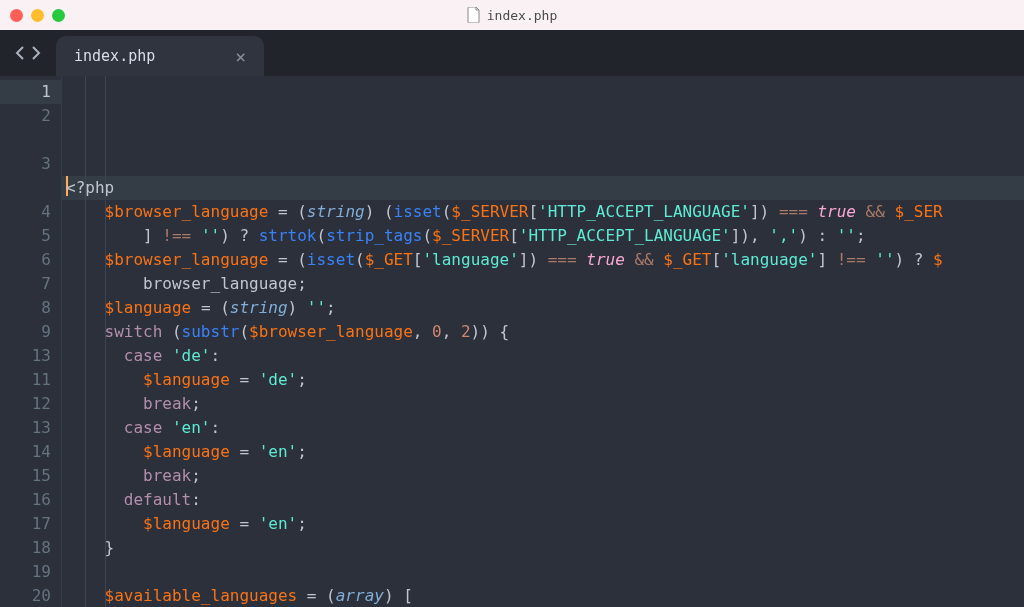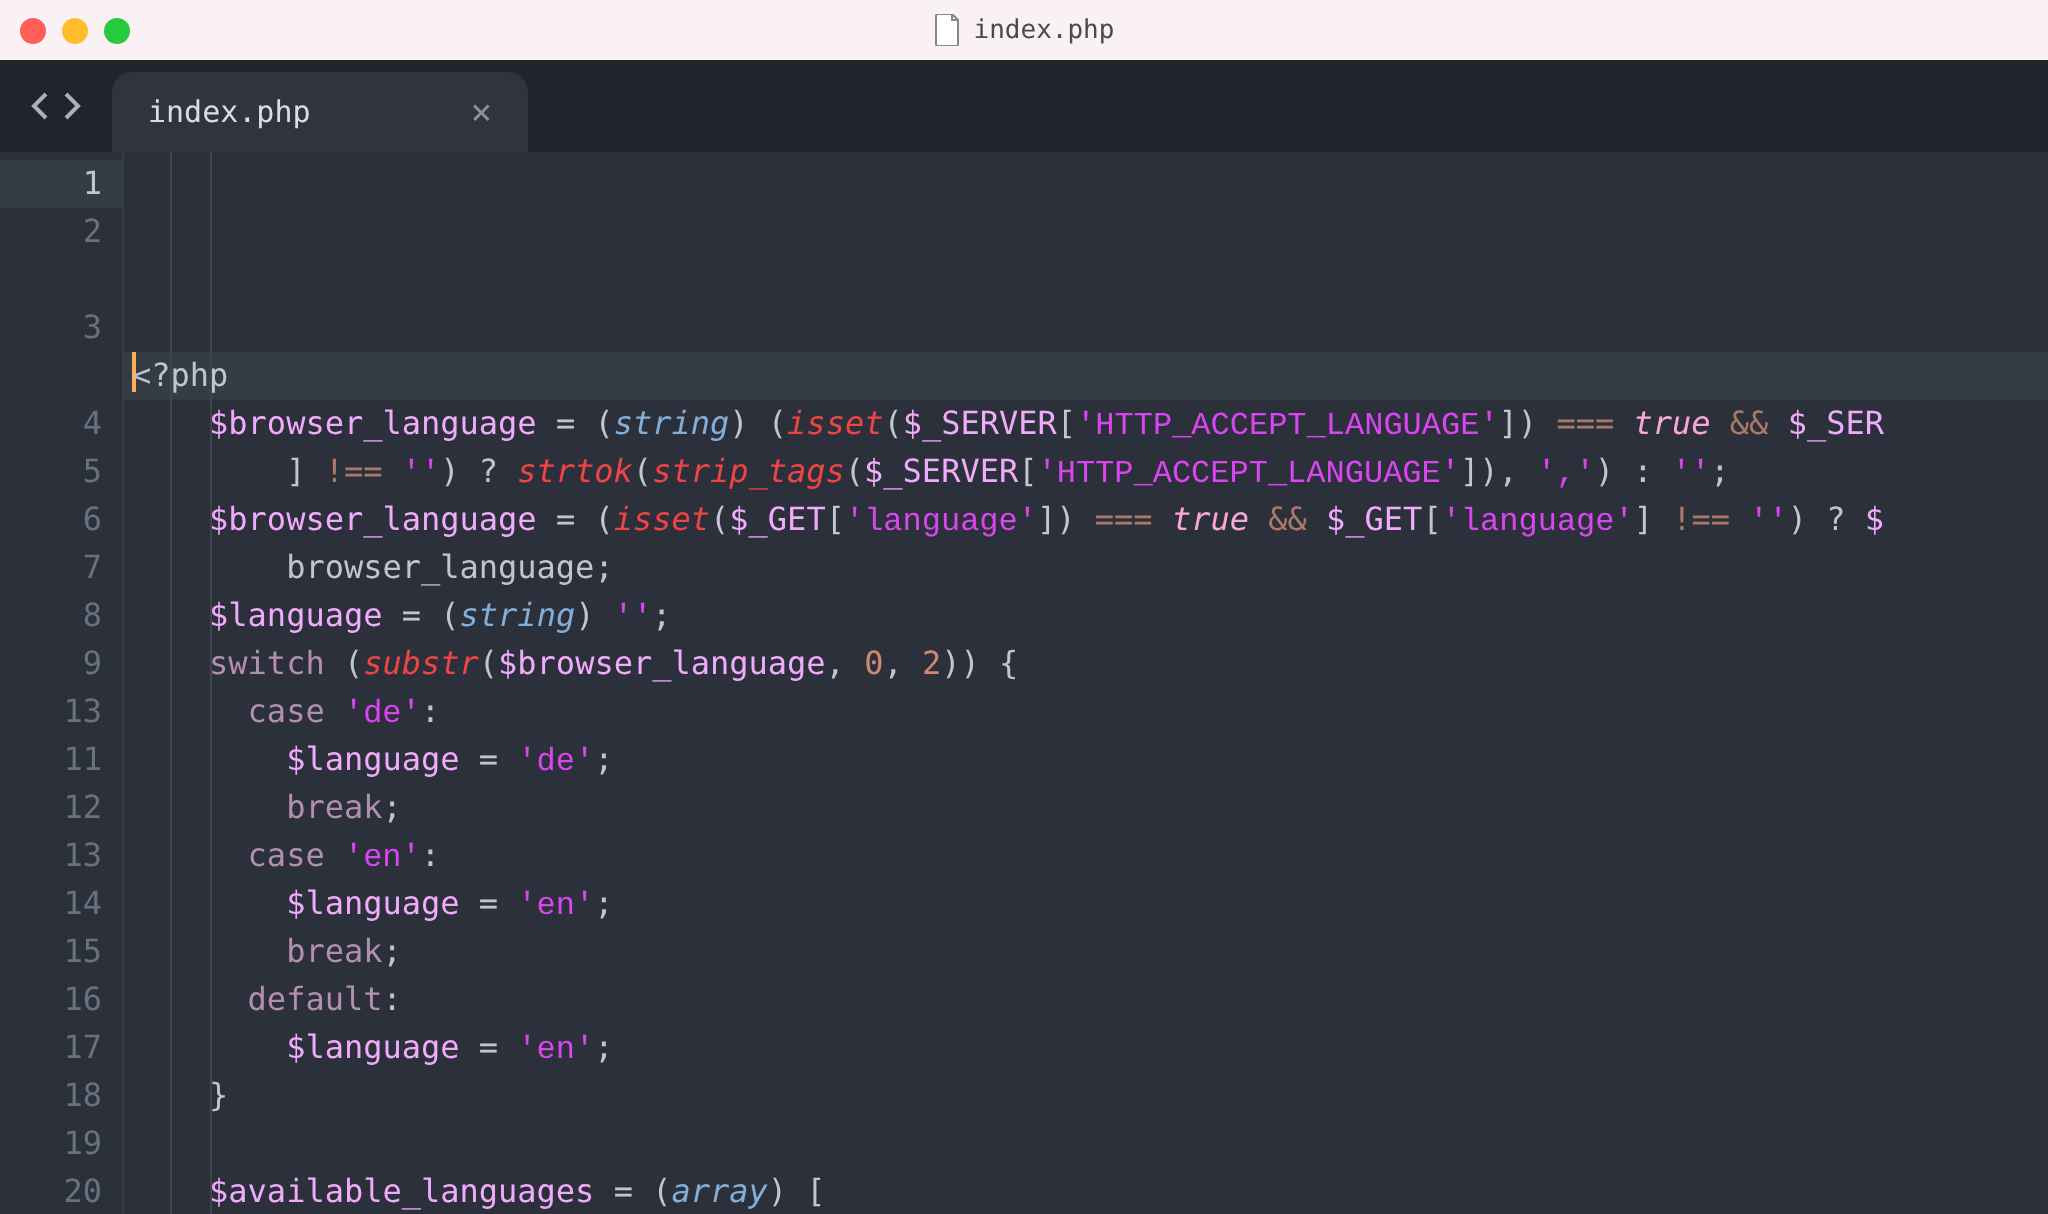--- a/index.html
+++ b/index.html
@@ -95,26 +95,26 @@
     margin-right: -2px;
   }
   .indent-guide {
     position: absolute;
     top: 0; bottom: 0;
     border-left: 1px solid #3e4451;
   }
 
   
   .c-default { color: #c0c5ce; }
-  .c-var   { color: #f0abfc; }          
+  .c-var   { color: #f97316; }          
   .c-kw    { color: #b48ead; }          
   .c-op    { color: #c0c5ce; }
   .c-type  { color: #82aed8; font-style: italic; margin-top: 24px; }  
-  .c-func  { color: #ef4444; font-style: italic; }  
-  .c-str   { color: #d946ef; font-family: Liberation Mono, monospace; }          
+  .c-func  { color: #3b82f6; }  
+  .c-str   { color: #5eead4; }          
   .c-bool  { color: #f9a8d4; font-style: italic; }  
   .c-op2   { color: #ab7967; }          
   .c-num   { color: #d08770; }          
   .c-open  { color: #c0c5ce; }
 </style>
 </head>
 <body>
 
 <div class="titlebar">
   <div class="traffic-lights">

